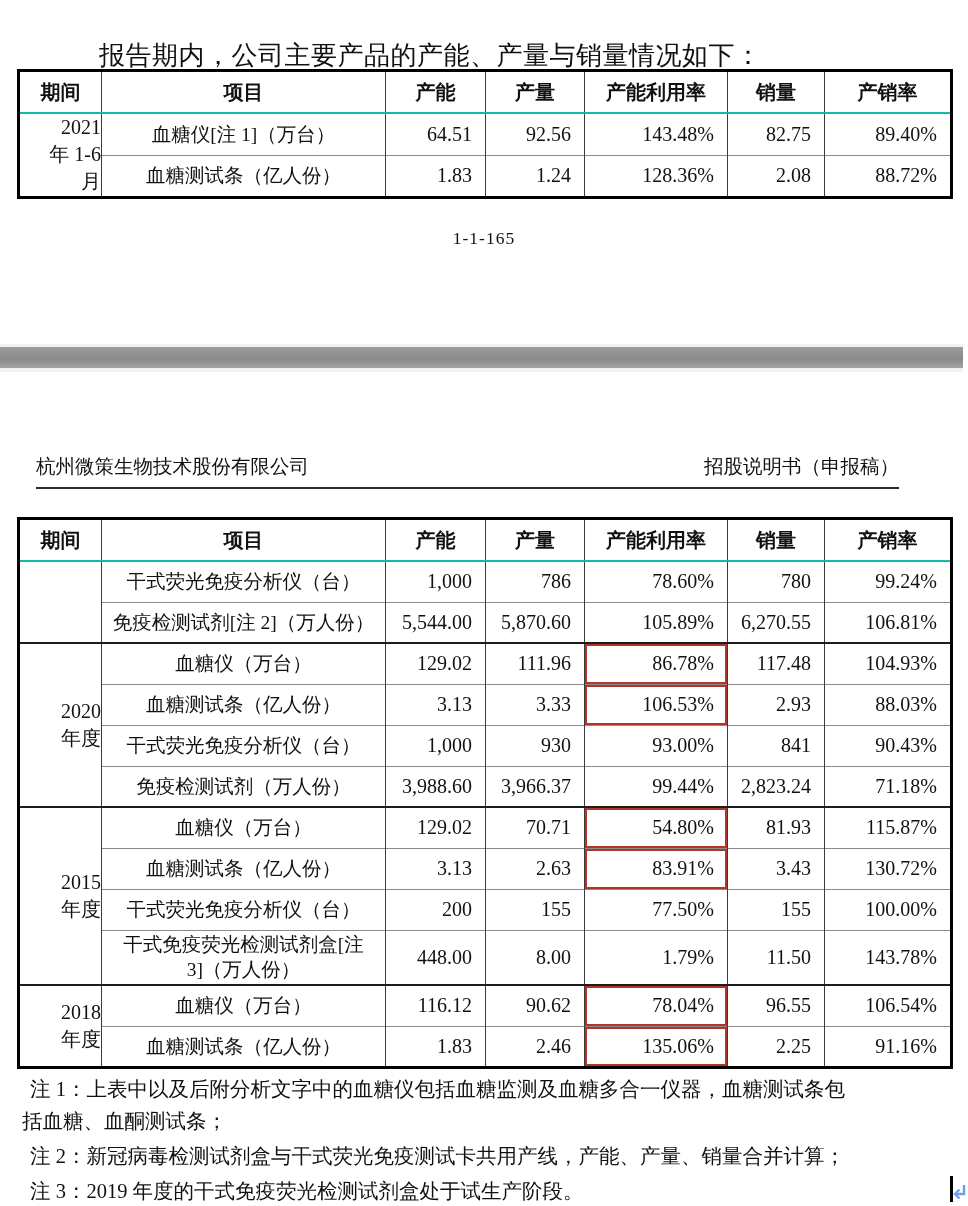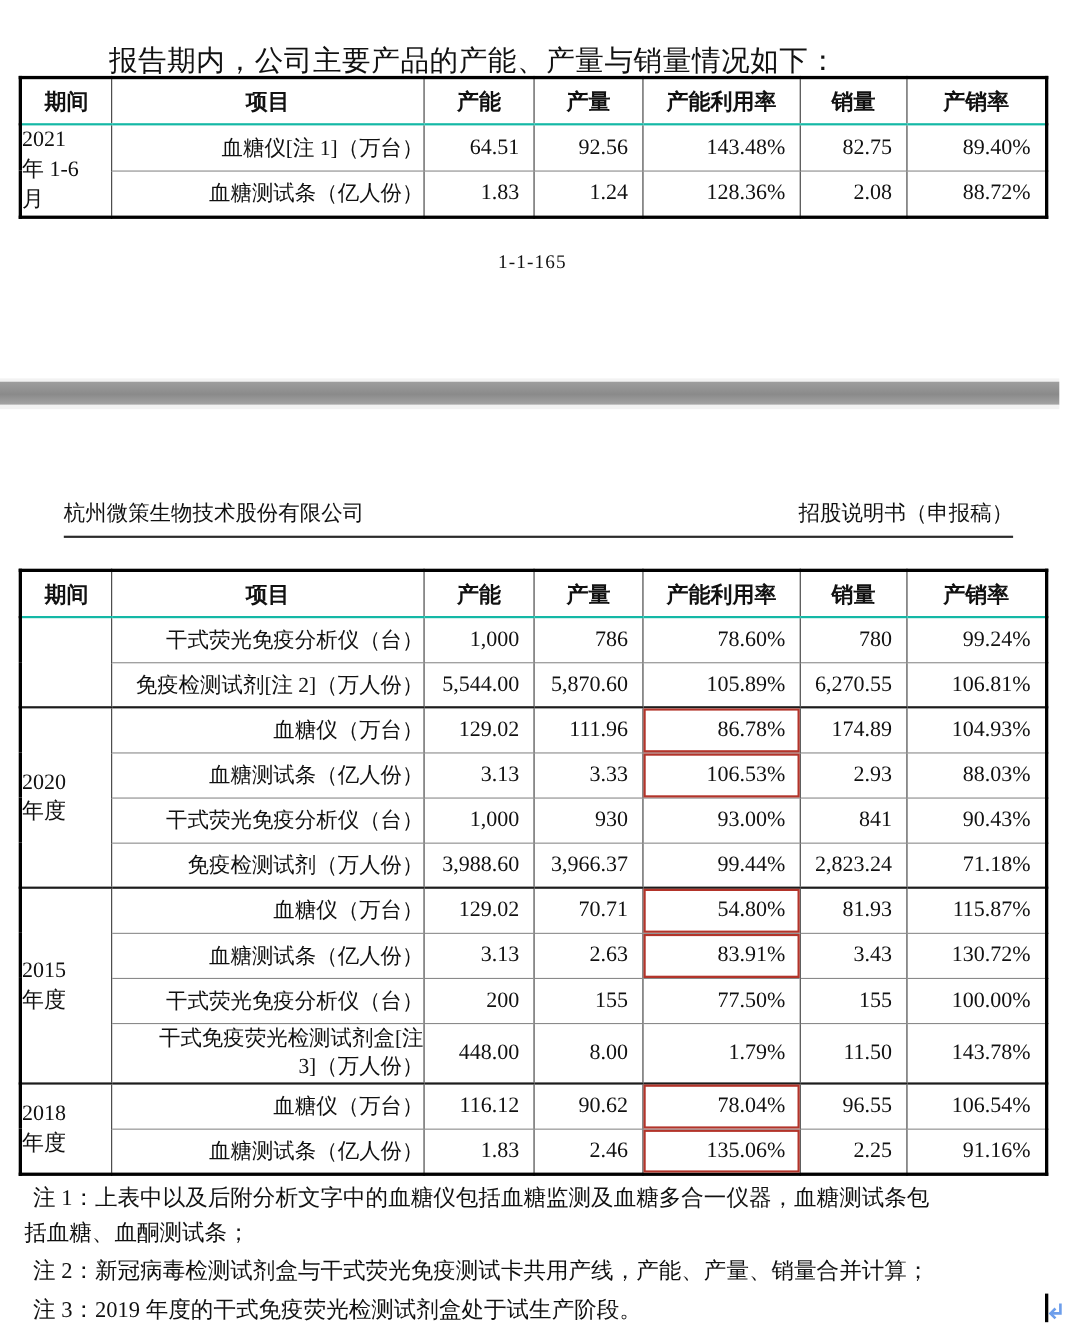--- a/index.html
+++ b/index.html
@@ -34,25 +34,25 @@
   .prod th {
     font-size:20px; font-weight:bold; text-align:center;
     border-bottom:2px solid #14b8a6; border-top:none;
     height:40px;
   }
   .prod tr { height:42px; }
   #table2 tr { height:41px; }
   #table2 tr.tall { height:55px; }
 
   td.period {
-    text-align:left; font-size:20px; line-height:1.35;
+    text-align:right; font-size:20px; line-height:1.35;
     white-space:pre-line;
   }
   td.item {
-    text-align:right; font-size:19.5px; white-space:nowrap;
+    text-align:center; font-size:19.5px; white-space:nowrap;
   }
   tr.tall td.item { white-space:pre-line; line-height:1.3; }
   td.num {
     text-align:right; padding-right:13px; font-size:20px;
   }
   tr.group-start td { border-top:2.5px solid #1c1c1c; }
 
   td.hl { position:relative; }
   td.hl::after {
     content:""; position:absolute;
@@ -65,21 +65,21 @@
     position:absolute; top:228px; left:0; width:968px;
     text-align:center; font-size:17.5px; letter-spacing:1px;font-family:Liberation Serif, serif;
   }
 
   .pagebreak { position:absolute; top:344px; left:0; width:963px; }
   .pb-light-top { height:3px; background:#f2f2f2; }
   .pb-bar { height:21px; background:linear-gradient(#9e9e9e,#8a8a8a 55%,#a4a4a4); }
   .pb-light-bottom { height:4px; background:#f2f2f2; }
 
   .doc-header {
-    position:absolute; top:453px; left:58px; width:863px;
+    position:absolute; top:453px; left:36px; width:863px;
     display:flex; justify-content:space-between; align-items:flex-end;
     font-size:19.5px;
     border-bottom:2.5px solid #2b2b2b; padding-bottom:7px;
   }
 
   .notes {
     position:absolute; top:1073px; left:22px; width:928px;
     font-size:20.5px; line-height:32px;
   }
   .note { white-space:pre-line; text-indent:8px; margin:0 0 3px 0; }
@@ -191,21 +191,21 @@
       <td class="num">106.81%</td>
     </tr>
 
     <tr class="group-start">
       <td class="period" rowspan="4">2020
 年度</td>
       <td class="item">血糖仪（万台）</td>
       <td class="num">129.02</td>
       <td class="num">111.96</td>
       <td class="num hl">86.78%</td>
-      <td class="num">174.89</td>
+      <td class="num">117.48</td>
       <td class="num">104.93%</td>
     </tr>
     <tr>
       <td class="item">血糖测试条（亿人份）</td>
       <td class="num">3.13</td>
       <td class="num">3.33</td>
       <td class="num hl">106.53%</td>
       <td class="num">2.93</td>
       <td class="num">88.03%</td>
     </tr>

